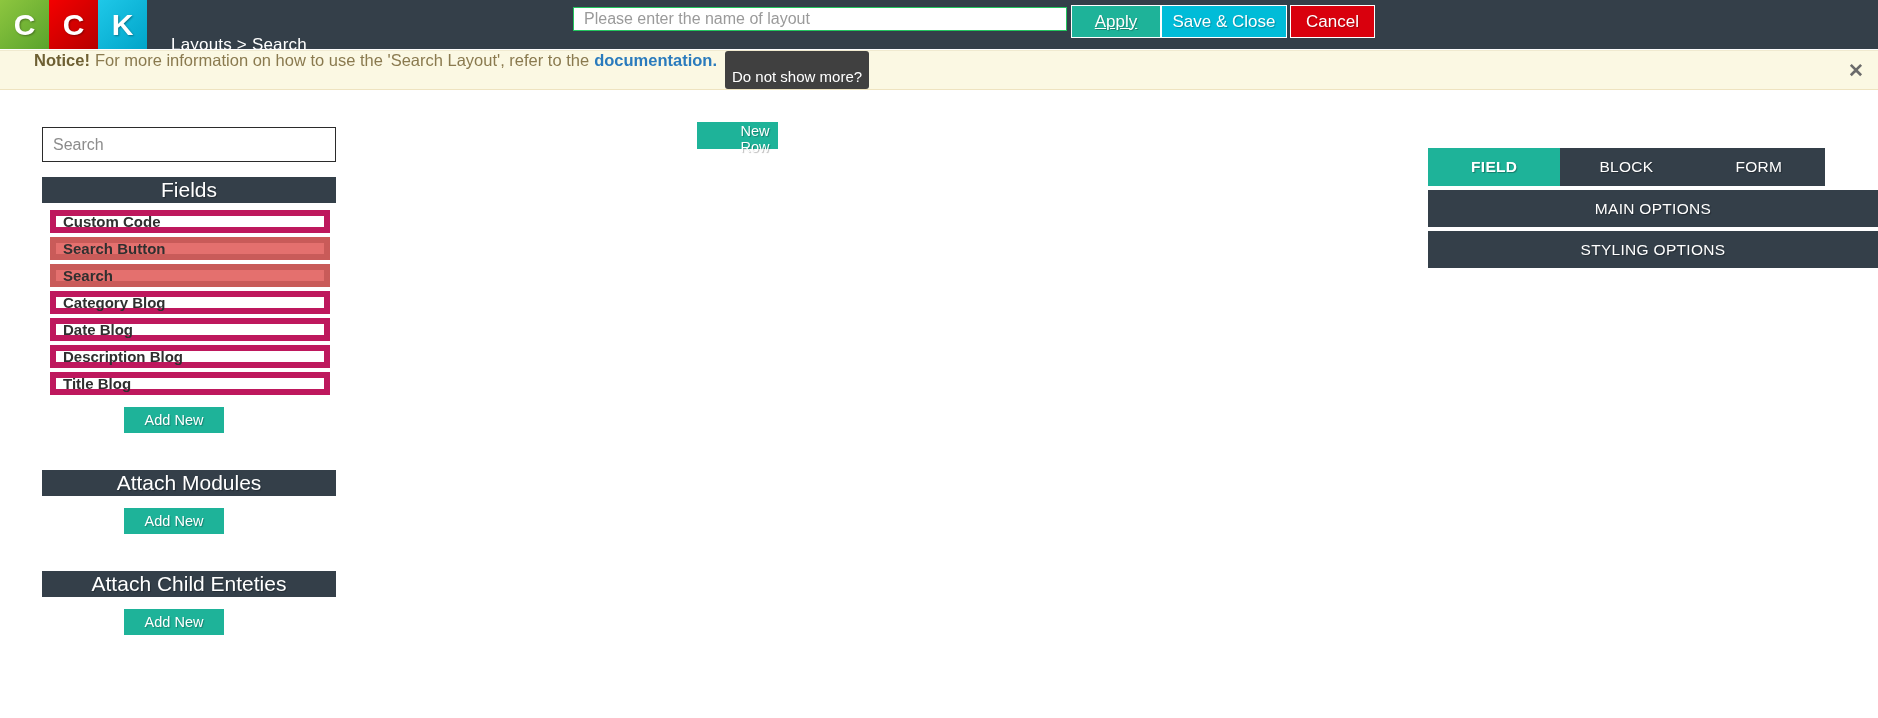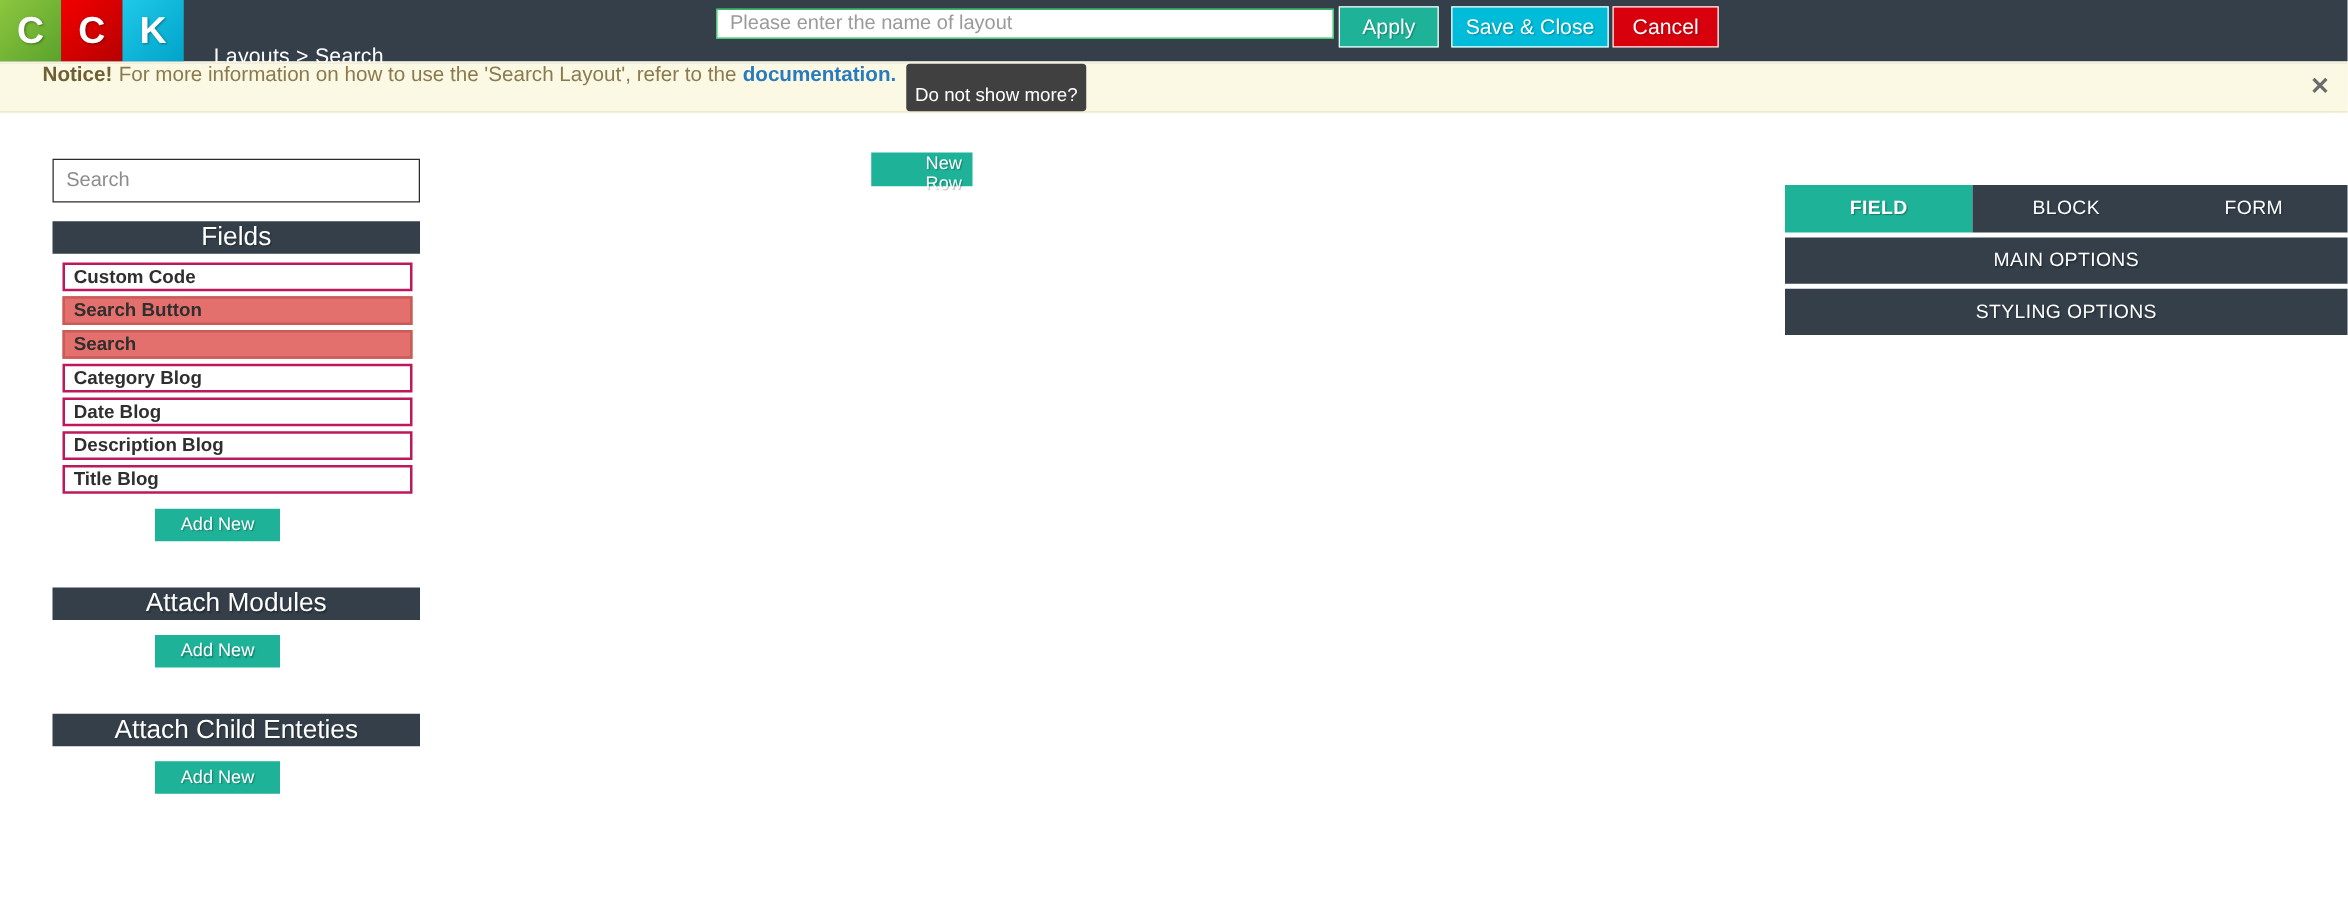--- a/index.html
+++ b/index.html
@@ -58,21 +58,21 @@
     position: absolute; top: 5px;
     height: 33px;
     border: 1px solid #ffffff;
     color: #ffffff;
     font-size: 17px;
     display: flex; align-items: center; justify-content: center;
     cursor: pointer;
     text-shadow: 1px 1px 1px rgba(0,0,0,0.25);
     white-space: nowrap;
   }
-  #apply-button      { left: 1071px; width: 80px;  background: #1eb399; }
+  #apply-button      { left: 1071px; width: 90px;  background: #1eb399; text-decoration: underline; }
   #save-close-button { left: 1161px; width: 126px; background: #00bcd8; }
   #cancel-button     { left: 1290px; width: 85px;  background: #d9000d; }
 
   
   #notice-bar {
     position: absolute; left: 0; top: 50px;
     width: 1878px; height: 40px;
     background: #fbf8e3;
     border-top: 1px solid #f0ead0;
     border-bottom: 1px solid #eee3c0;
@@ -137,21 +137,21 @@
     background: #343f49;
     color: #ffffff;
     font-size: 21px;
     display: flex; align-items: center; justify-content: center;
     text-shadow: 1px 1px 1px rgba(0,0,0,0.3);
   }
 
   #fields-list { margin: 7px 0 0 50px; }
   .field-item {
     width: 280px; height: 23px;
-    border: 2px solid #be185d;
+    border: 6px solid #be185d;
     background: #ffffff;
     color: #2f2f2f;
     font-size: 15px;
     font-weight: 700;
     display: flex; align-items: center;
     padding-left: 7px;
     margin-bottom: 4px;
     cursor: pointer;
     font-family: "Liberation Sans", sans-serif;
   }
@@ -189,21 +189,21 @@
     text-shadow: 1px 1px 1px rgba(0,0,0,0.28);
     font-family: "Liberation Sans", sans-serif;
     padding-left: 41px;
   }
 
   
   #right-panel {
     position: absolute; left: 1428px; top: 148px;
     width: 450px;
   }
-  #panel-tabs { display: flex; width: 450px; height: 38px; border-radius: 19px; }
+  #panel-tabs { display: flex; width: 397px; height: 38px; border-radius: 19px; }
   .panel-tab {
     flex: 1;
     background: #343f49;
     color: #ffffff;
     font-size: 15.5px;
     display: flex; align-items: center; justify-content: center;
     cursor: pointer;
     text-shadow: 1px 1px 1px rgba(0,0,0,0.3);
     letter-spacing: 0.3px;
   }

